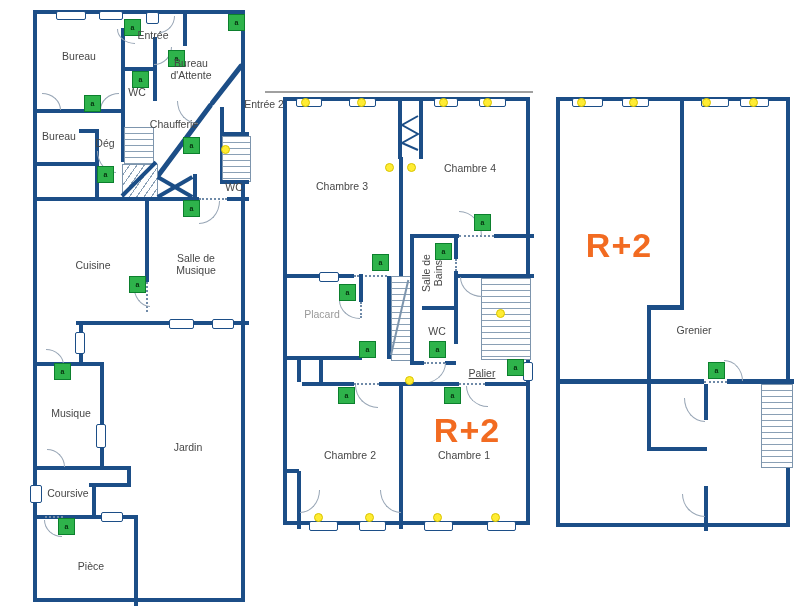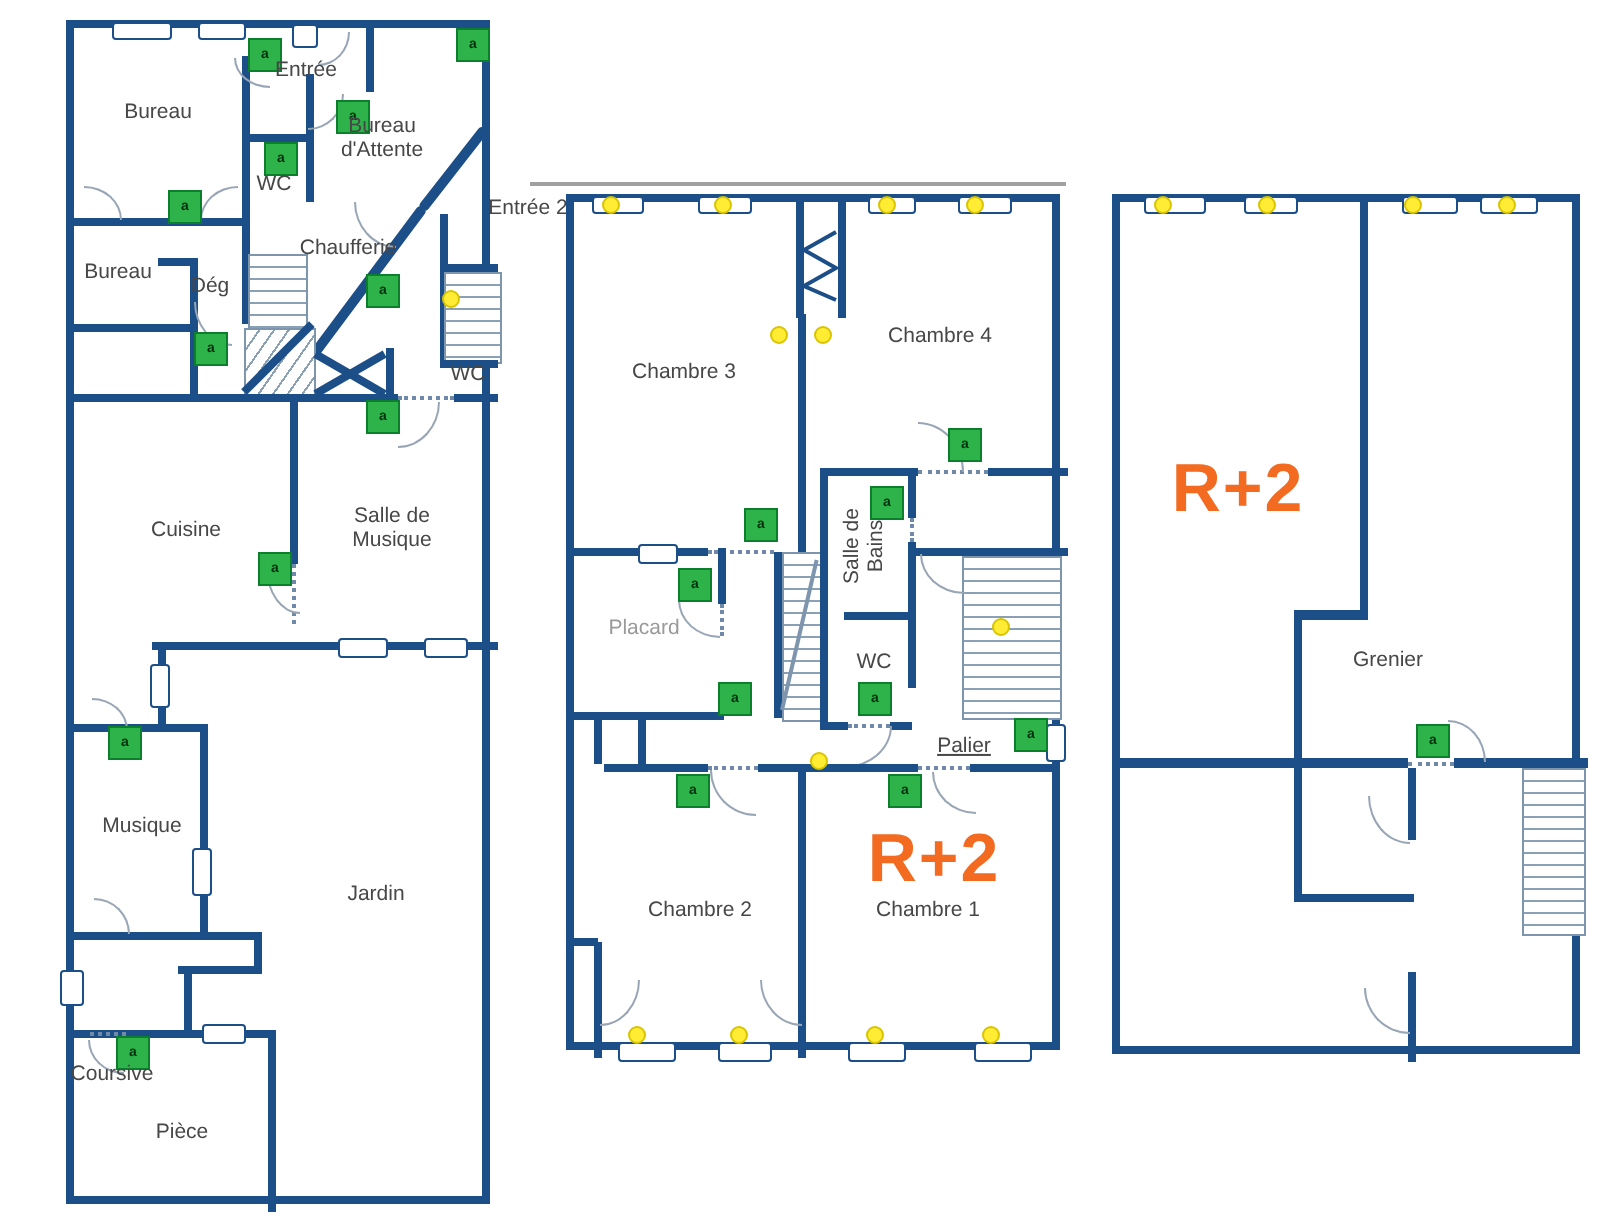--- a/index.html
+++ b/index.html
@@ -141,21 +141,21 @@
     <div class="lbl" style="left:100px;top:78px;">WC</div>
     <div class="lbl lblw" style="left:211px;top:90px;width:42px;margin-left:16px;">Entrée 2</div>
     <div class="lbl" style="left:137px;top:110px;">Chaufferie</div>
     <div class="lbl" style="left:22px;top:122px;">Bureau</div>
     <div class="lbl" style="left:68px;top:129px;">Dég</div>
     <div class="lbl" style="left:197px;top:173px;">WC</div>
     <div class="lbl" style="left:56px;top:251px;">Cuisine</div>
     <div class="lbl lblw" style="left:159px;top:250px;width:58px;">Salle de Musique</div>
     <div class="lbl" style="left:34px;top:399px;">Musique</div>
     <div class="lbl" style="left:151px;top:433px;">Jardin</div>
-    <div class="lbl" style="left:19px;top:479px;margin-top:44px;">Coursive</div>
+    <div class="lbl" style="left:31px;top:479px;">Coursive</div>
     <div class="lbl" style="left:54px;top:552px;">Pièce</div>
 
   </div>
 
   <div class="plan" style="left:283px;top:97px;width:247px;height:428px;">
 
     <div class="win" style="left:9px;top:-3px;width:24px;height:7px;"></div>
     <div class="win" style="left:62px;top:-3px;width:25px;height:7px;"></div>
     <div class="win" style="left:147px;top:-3px;width:22px;height:7px;"></div>
     <div class="win" style="left:192px;top:-3px;width:25px;height:7px;"></div>

